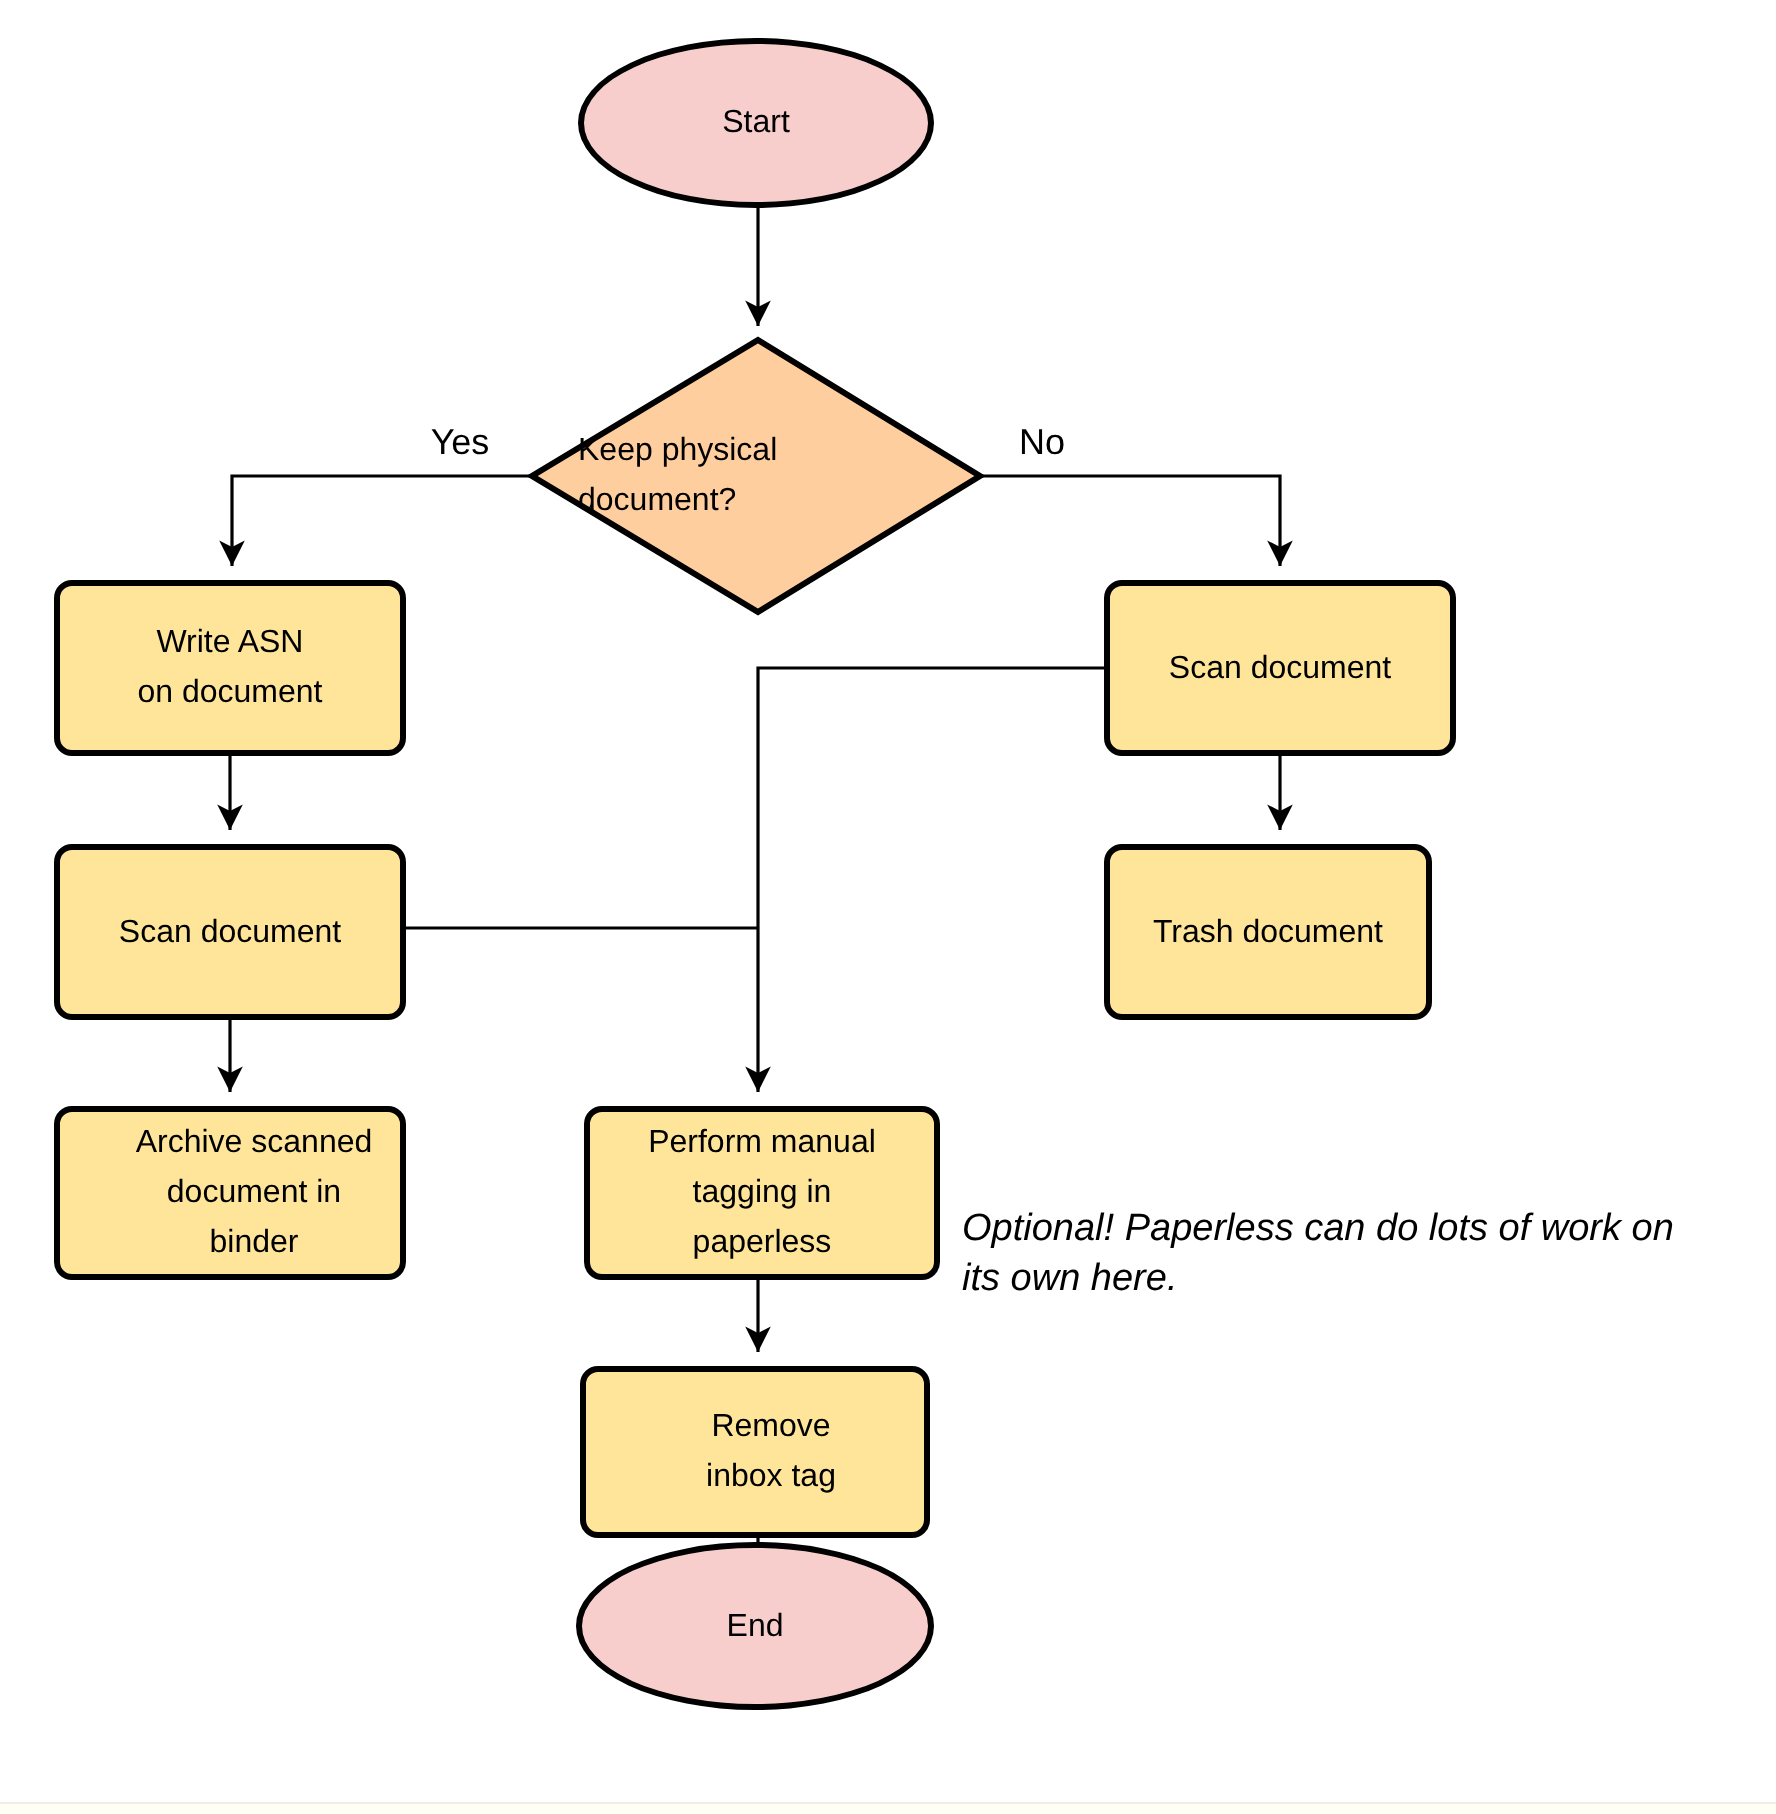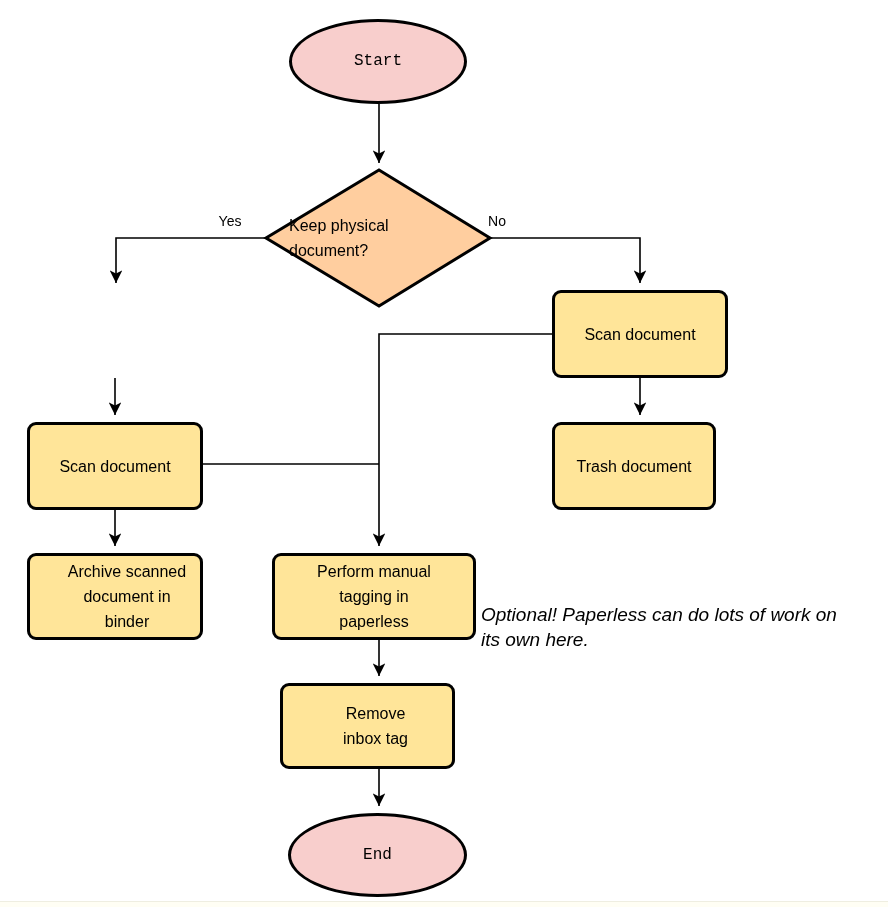--- a/index.html
+++ b/index.html
@@ -42,37 +42,36 @@
     text-align: center;
     border: 3px solid var(--stroke, #000);
     font-size: 16px;
     line-height: 25px;
     white-space: pre-line;
     z-index: 2;
   }
   .terminator {
     background: var(--terminator-fill, #F8CECC);
     border-radius: 50%;
-    font-family: Liberation Mono, monospace;
   }
   .process {
     background: var(--process-fill, #FFE599);
     border-radius: 9px;
   }
   .decision-label {
     position: absolute;
     text-align: left;
     font-size: 16px;
     line-height: 25px;
     white-space: pre-line;
     z-index: 2;
   }
   .edge-label {
     position: absolute;
-    font-size: 14px;
+    font-size: 18px;
     line-height: 18px;
     text-align: center;
     z-index: 2;
   }
   .annotation {
     position: absolute;
     left: 481px;
     top: 590px;
     width: 404px;
     font-size: 19px;
@@ -90,26 +89,26 @@
     border-top: 1px solid #EFEEE1;
     z-index: 3;
   }
   
   #node-start        { left: 289px; top: 19px;  width: 178px; height: 85px; }
   #node-write-asn    { left: 27px;  top: 290px; width: 176px; height: 88px; }
   #node-scan-left    { left: 27px;  top: 422px; width: 176px; height: 88px; }
   #node-archive      { left: 27px;  top: 553px; width: 176px; height: 87px; padding-left: 24px; }
   #node-scan-right   { left: 552px; top: 290px; width: 176px; height: 88px; }
   #node-trash        { left: 552px; top: 422px; width: 164px; height: 88px; }
-  #node-tagging      { left: 272px; top: 553px; width: 204px; height: 87px; }
-  #node-remove-inbox { left: 280px; top: 683px; width: 175px; height: 86px; padding-left: 16px; }
-  #node-end          { left: 288px; top: 813px; width: 179px; height: 84px; }
+  #node-tagging      { left: 292px; top: 553px; width: 178px; height: 87px; }
+  #node-remove-inbox { left: 290px; top: 683px; width: 175px; height: 86px; padding-left: 16px; }
+  #node-end          { left: 288px; top: 771px; width: 179px; height: 84px; }
   #decision-text     { left: 289px; top: 213px; width: 180px; }
   #label-yes         { left: 208px; top: 212px; width: 44px; }
-  #label-no          { left: 475px; top: 212px; width: 44px; }
+  #label-no          { left: 499px; top: 212px; width: 44px; }
 </style>
 </head>
 <body>
 
 <div class="canvas">
 
   <svg class="edge-layer" viewBox="0 0 888 907" aria-hidden="true">
     <defs>
       <marker id="arrow" viewBox="0 0 10 10" refX="10" refY="5" markerWidth="8" markerHeight="8" orient="auto-start-reverse">
         <path d="M 0 0 L 10 5 L 0 10 L 2.6 5 Z" fill="#000000"></path>
@@ -132,20 +131,22 @@
 
   <div id="node-start" class="node terminator">Start</div>
 
   <div id="decision-text" class="decision-label">Keep physical
 document?</div>
 
   <div id="label-yes" class="edge-label">Yes</div>
 
   <div id="label-no" class="edge-label">No</div>
 
+  <div id="node-write-asn" class="node process">Write ASN
+on document</div>
 
   <div id="node-scan-left" class="node process">Scan document</div>
 
   <div id="node-archive" class="node process">Archive scanned
 document in
 binder</div>
 
   <div id="node-scan-right" class="node process">Scan document</div>
 
   <div id="node-trash" class="node process">Trash document</div>

